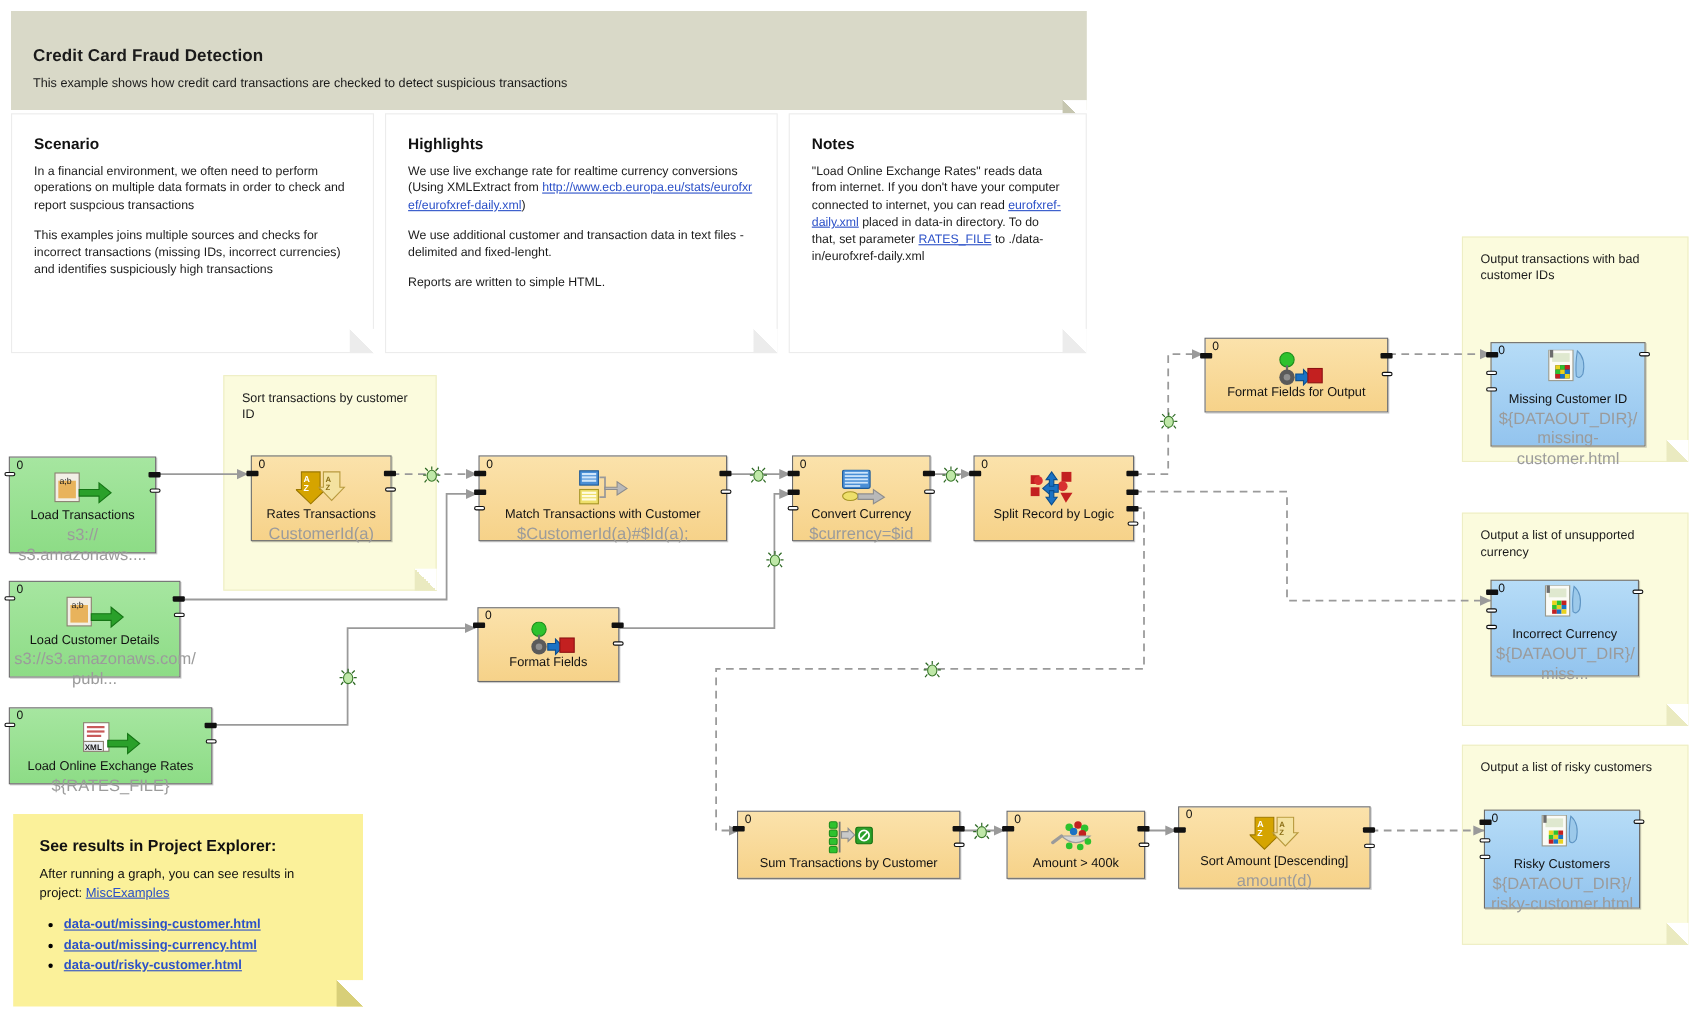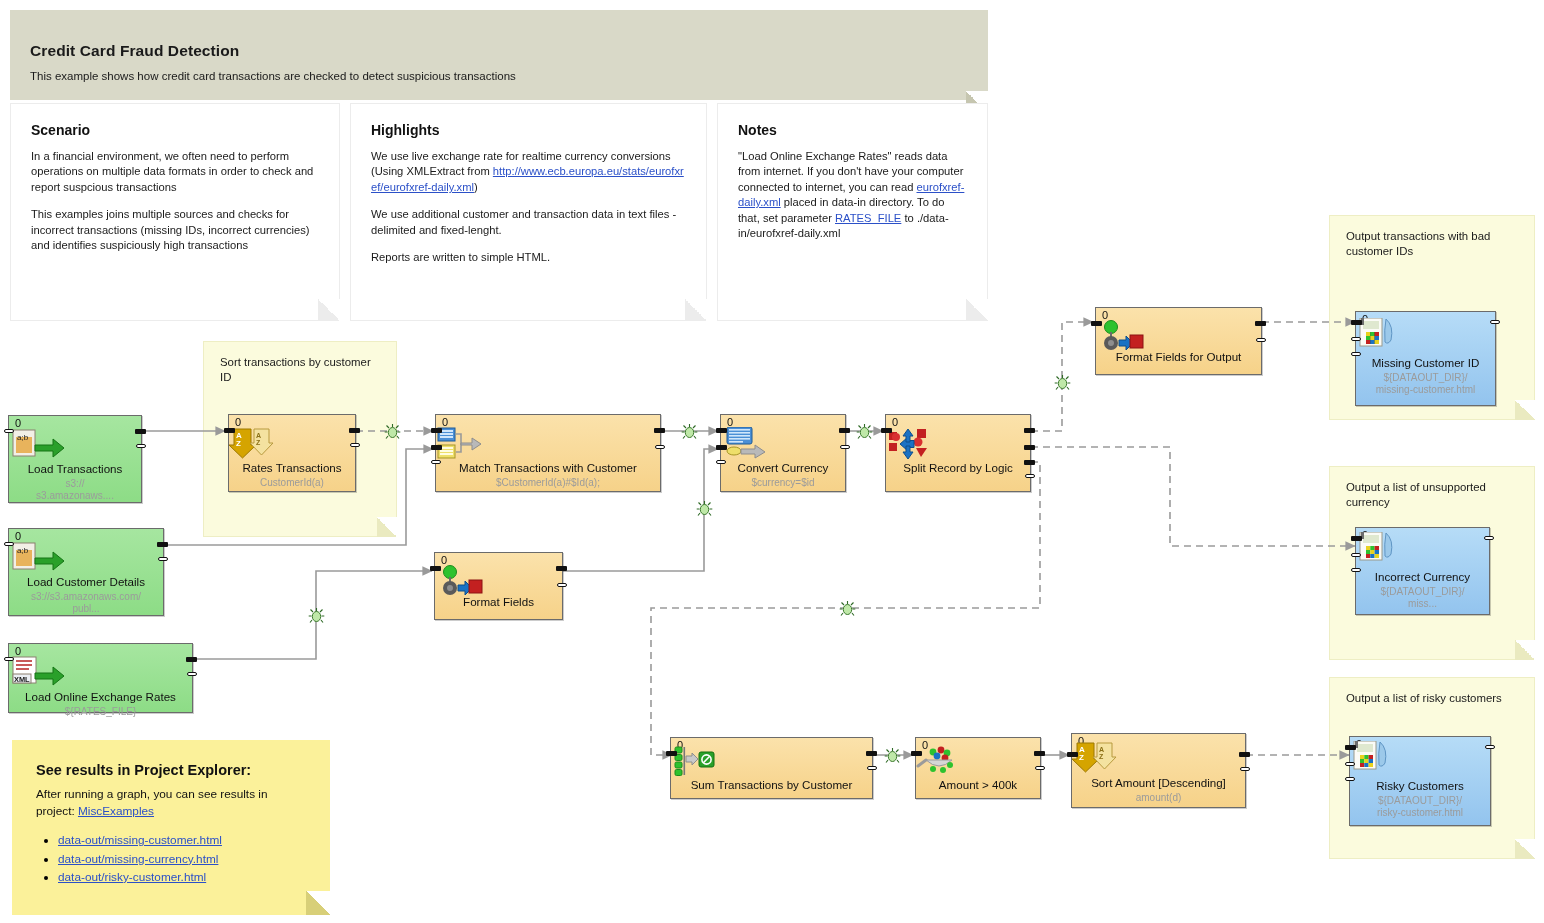--- a/index.html
+++ b/index.html
@@ -63,21 +63,21 @@
     background:#fbf19a;
     box-sizing:border-box;
     padding:22px 24px;
   }
   .sticky .fold{
     position:absolute;right:0;bottom:0;width:24px;height:24px;
     background:linear-gradient(225deg,#ffffff 0 50%,#d8cf78 50% 100%);
   }
   .sticky h3{font-size:14.5px;font-weight:bold;margin:0 0 8px 0;color:#111;}
   .sticky p{font-size:11.8px;margin:0;line-height:1.45;color:#111;}
-  .sticky ul{margin:13px 0 15px 22px;padding:0;}
+  .sticky ul{margin:13px 0 15px 22px;padding:0;font-weight:bold;}
   .sticky li{font-size:11.8px;margin:0 0 3px 0;line-height:1.3;}
   
   .group{
     position:absolute;
     background:#fbfbdd;
     border:1px solid #eeeec4;
     box-sizing:border-box;
   }
   .group .gfold{
     position:absolute;right:-1px;bottom:-1px;width:20px;height:20px;
@@ -96,29 +96,29 @@
     overflow:visible;
   }
   .node.green{background:linear-gradient(180deg,#a6e6a0 0%,#8ddc86 100%);}
   .node.orange{background:linear-gradient(180deg,#fbe2ab 0%,#f6d289 100%);}
   .node.blue{background:linear-gradient(180deg,#b6dcf7 0%,#93c4ee 100%);}
   .node .idx{
     position:absolute;left:6px;top:1px;font-size:11px;color:#111;
   }
   .node .nicon{
     position:absolute;left:0;right:0;top:12px;height:34px;
-    display:flex;align-items:center;
+    display:flex;align-items:center;justify-content:center;
   }
   .node .ntitle{
     position:absolute;left:4px;right:4px;top:46px;
     text-align:center;font-size:11.6px;color:#111;line-height:1.2;
   }
   .node .nsub{
     position:absolute;left:4px;right:4px;top:62px;
-    text-align:center;font-size:10px;color:#9b9b9b;line-height:1.22;
+    text-align:center;font-size:15px;color:#9b9b9b;line-height:1.22;
   }
   
   .port{position:absolute;width:11px;height:5px;background:#111;border-radius:1px;}
   .port.hollow{
     background:#ffffff;border:1.3px solid #111;height:4px;width:10px;box-sizing:border-box;
     border-radius:2px;
   }
   
   svg.wires{position:absolute;left:0;top:0;width:1544px;height:923px;pointer-events:none;}
   .w{fill:none;stroke:#9a9a9a;stroke-width:1.6;}

